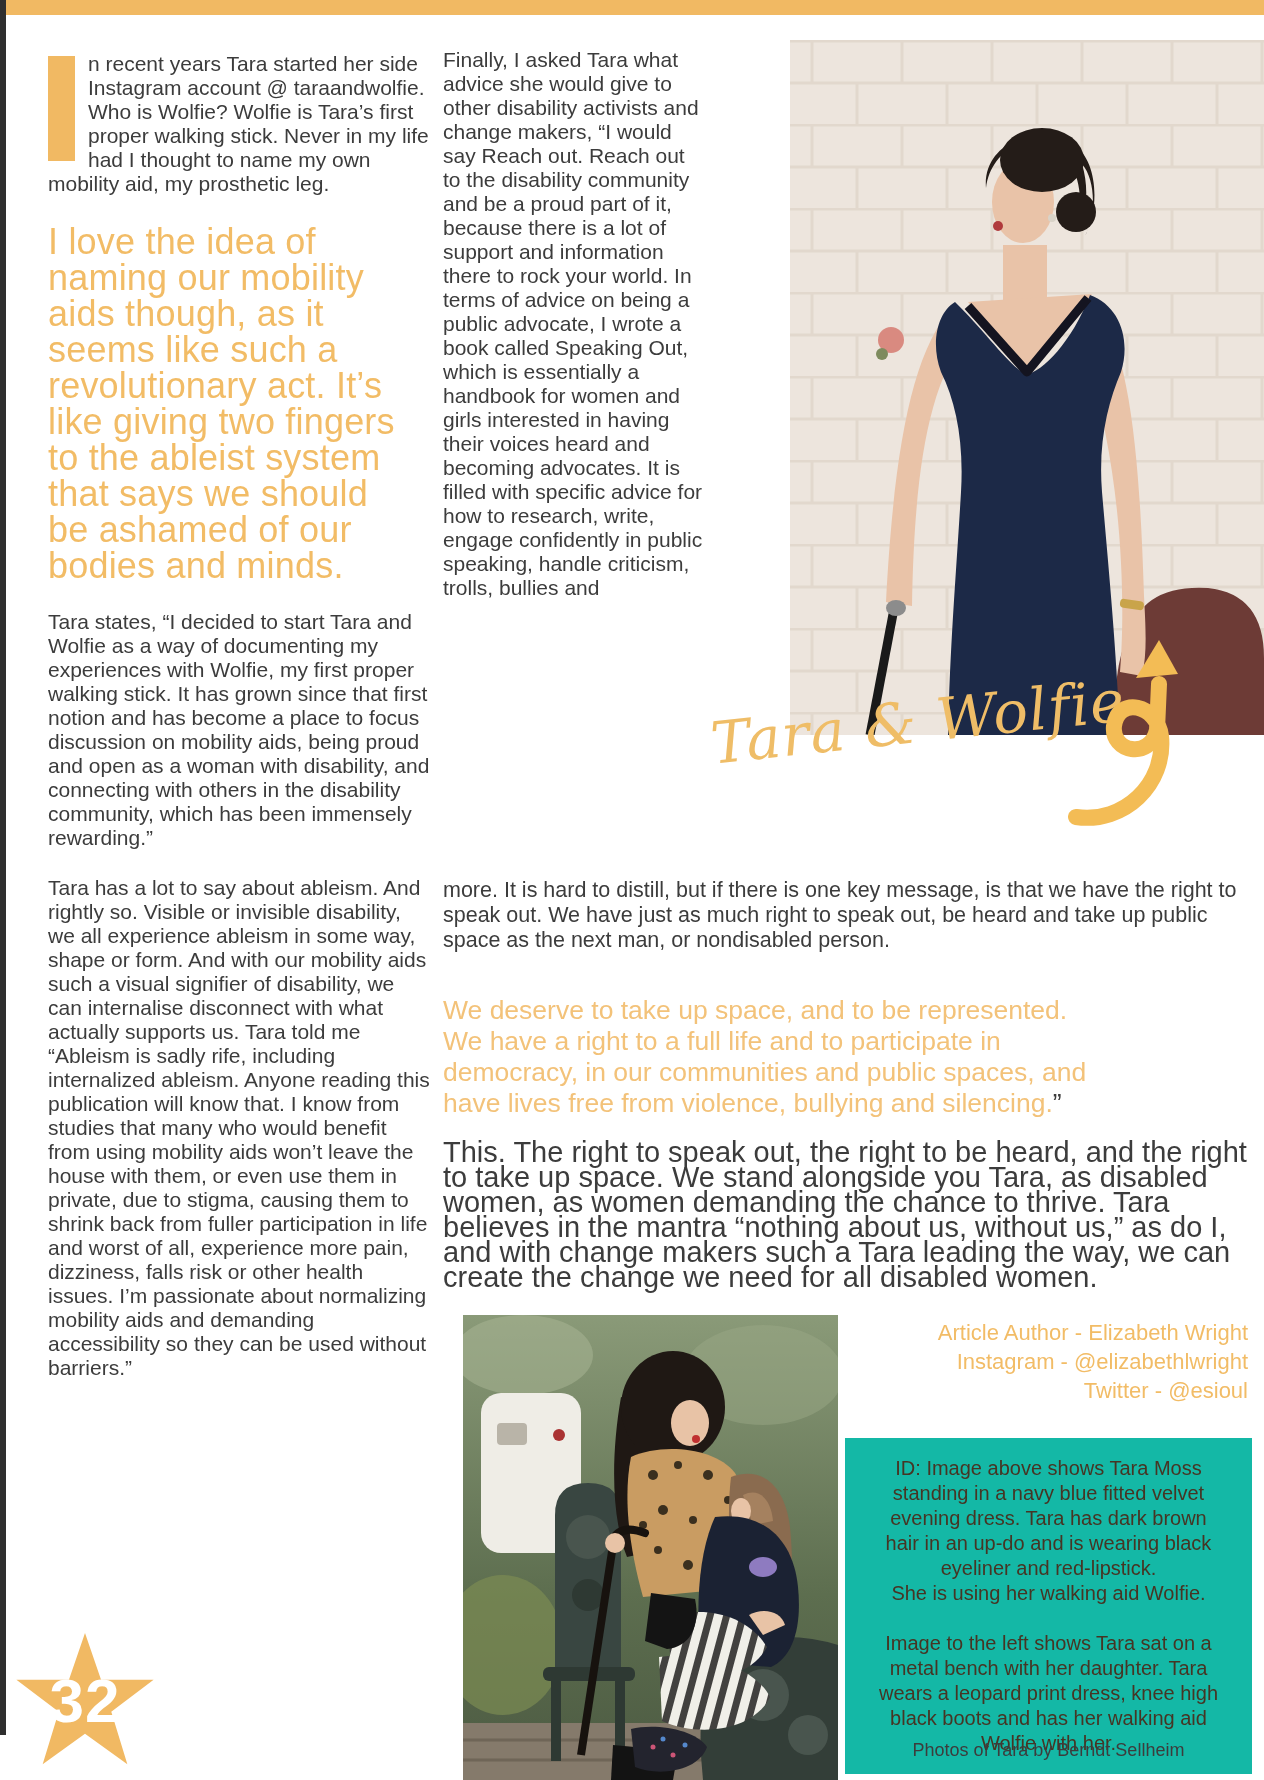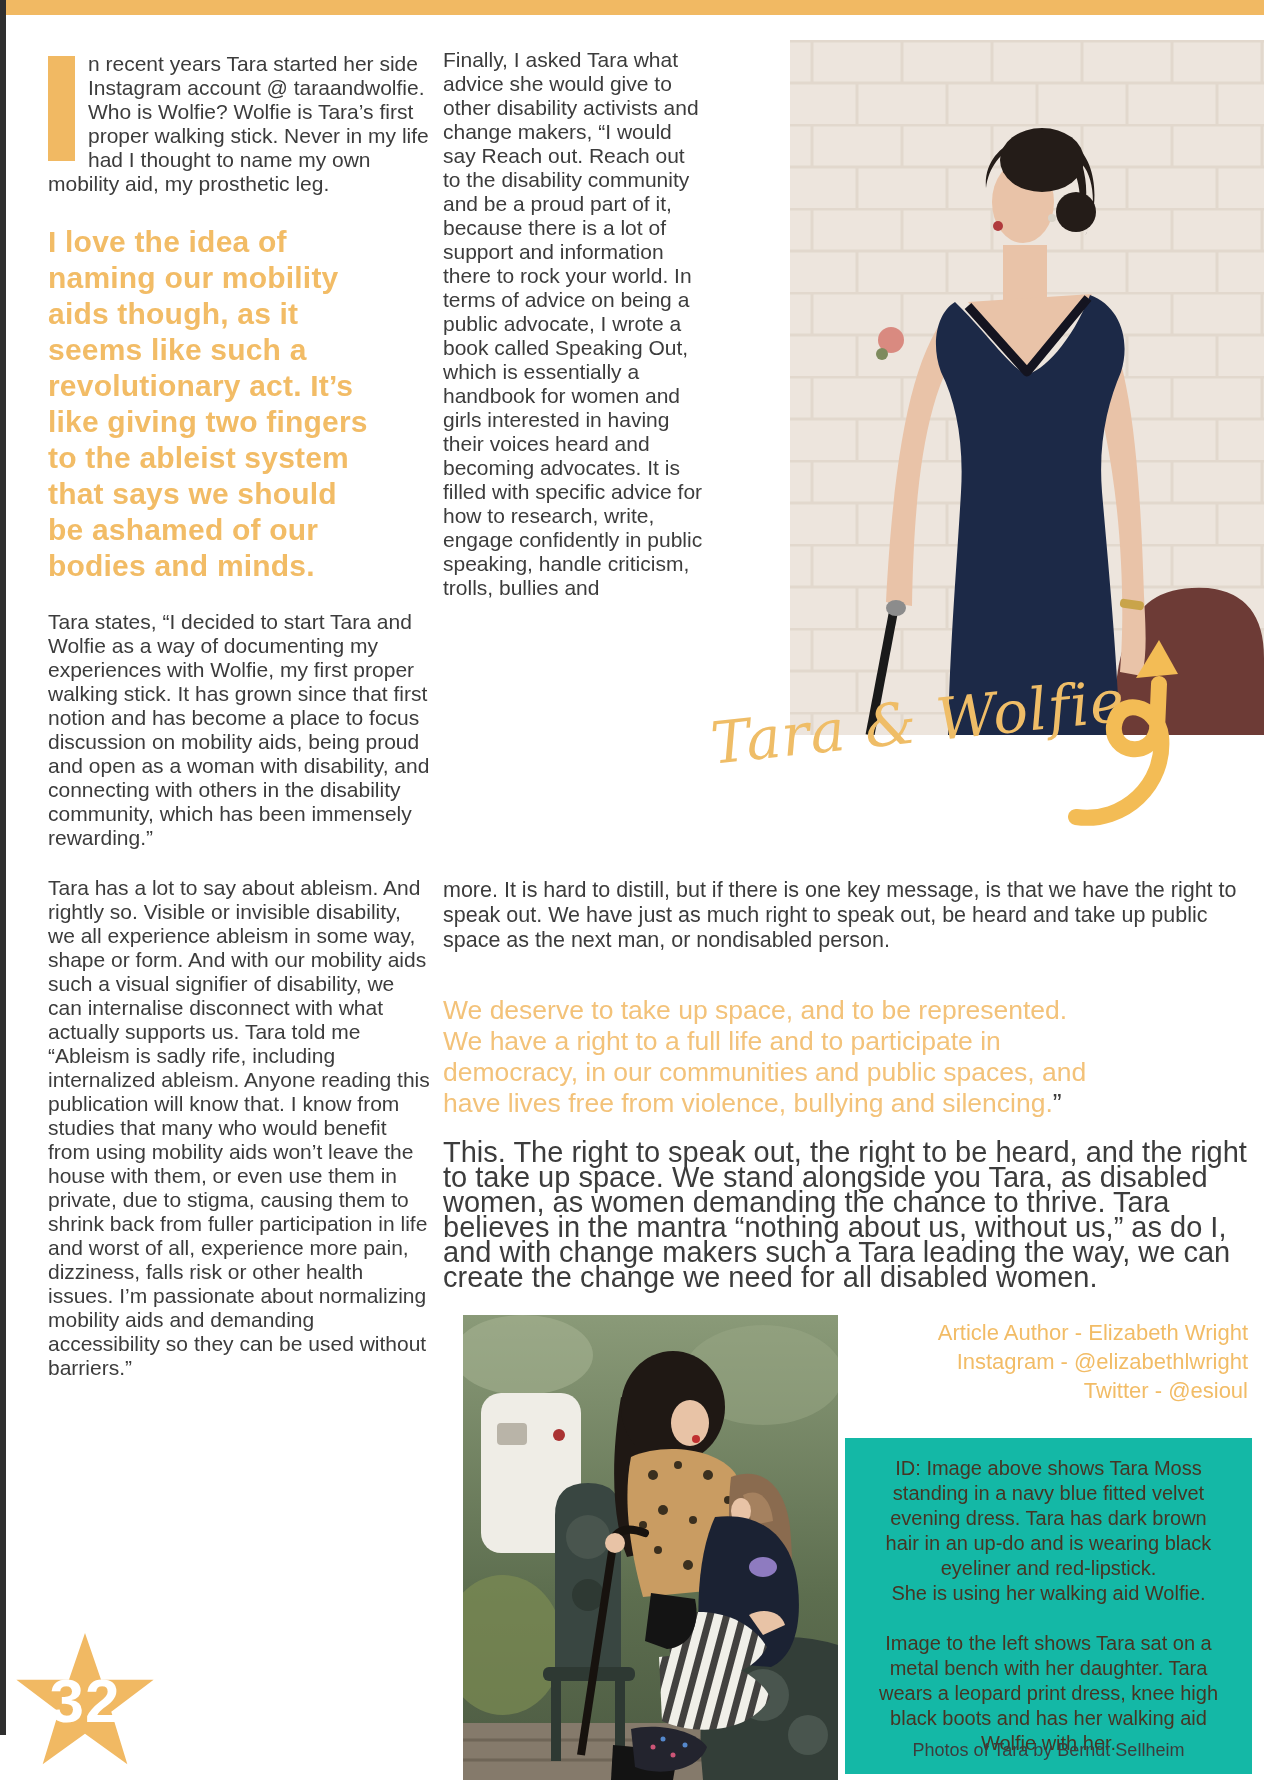--- a/index.html
+++ b/index.html
@@ -8,21 +8,21 @@
     font-family:"Liberation Sans",sans-serif;color:#3C3C3C;overflow:hidden;padding-left:35px;
   }
   .left-edge-bar{position:absolute;left:0;top:0;width:6px;height:1735px;background:#2F2F2F;}
   .top-accent-bar{position:absolute;left:6px;top:0;right:0;height:15px;background:#F1B963;}
 
   
   .left-col{position:absolute;left:48px;top:52px;width:384px;}
   .body-text{font-size:21px;line-height:24px;color:#3C3C3C;}
   .drop-cap{float:left;width:27px;height:105px;background:#F1B963;margin:4px 13px 4px 0;}
   .headline{
-    margin-top:28px;font-size:30px;line-height:36px;font-weight:bold;
+    margin-top:28px;font-size:36px;line-height:36px;font-weight:normal;
     color:#F2BC66;white-space:pre-line;letter-spacing:.2px;
   }
   .para{margin-top:26px;}
 
   
   .mid-col{position:absolute;left:443px;top:48px;width:262px;}
   .mid-col .para:first-child{margin-top:0;}
 
   .wide-para{position:absolute;left:443px;top:878px;width:810px;font-size:21.5px;line-height:25px;}
   .wide-quote{

